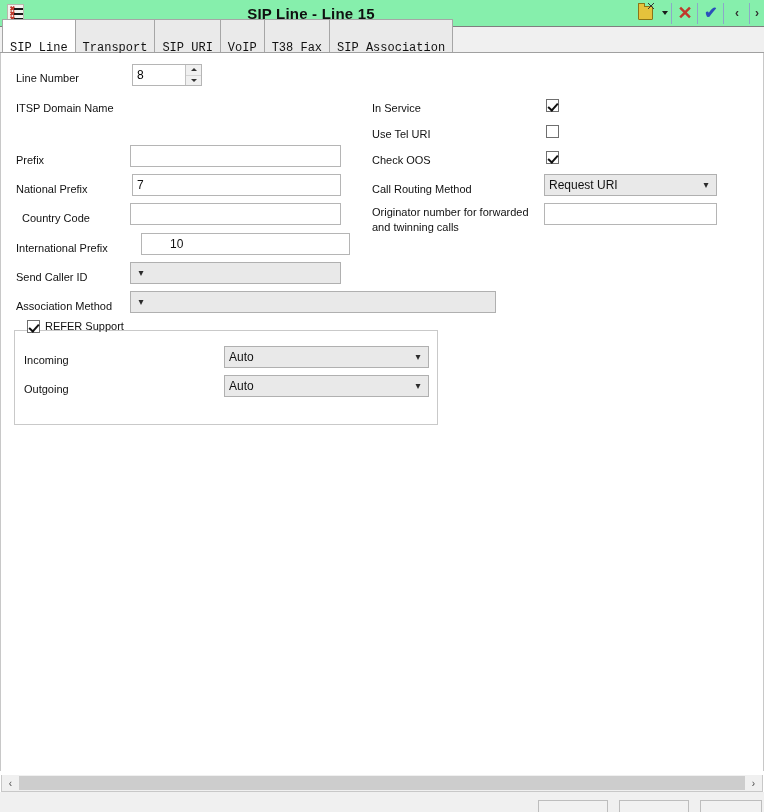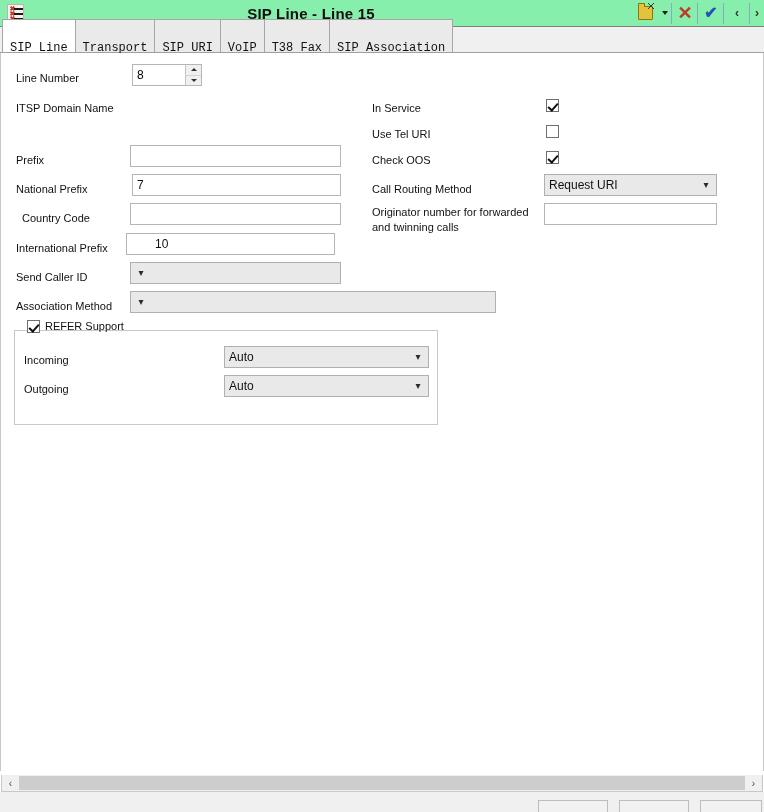--- a/index.html
+++ b/index.html
@@ -413,21 +413,21 @@
   <div class="field-label" style="left:15px; top:100px;">Prefix</div>
   <div class="txt" style="left:129px; top:92px; width:211px;"></div>
 
   <div class="field-label" style="left:15px; top:129px;">National Prefix</div>
   <div class="txt" style="left:131px; top:121px; width:209px;">7</div>
 
   <div class="field-label" style="left:21px; top:158px;">Country Code</div>
   <div class="txt" style="left:129px; top:150px; width:211px;"></div>
 
   <div class="field-label" style="left:15px; top:188px;">International Prefix</div>
-  <div class="txt" style="left:125px; top:180px; width:209px;padding-left:28px;">10</div>
+  <div class="txt" style="left:140px; top:180px; width:209px;padding-left:28px;">10</div>
 
   <div class="field-label" style="left:15px; top:217px;">Send Caller ID</div>
   <div class="combo" style="left:129px; top:209px; width:211px;">
     <span class="cchev">▾</span>
   </div>
 
   <div class="field-label" style="left:15px; top:246px;">Association Method</div>
   <div class="combo" style="left:129px; top:238px; width:366px;">
     <span class="cchev">▾</span>
   </div>

